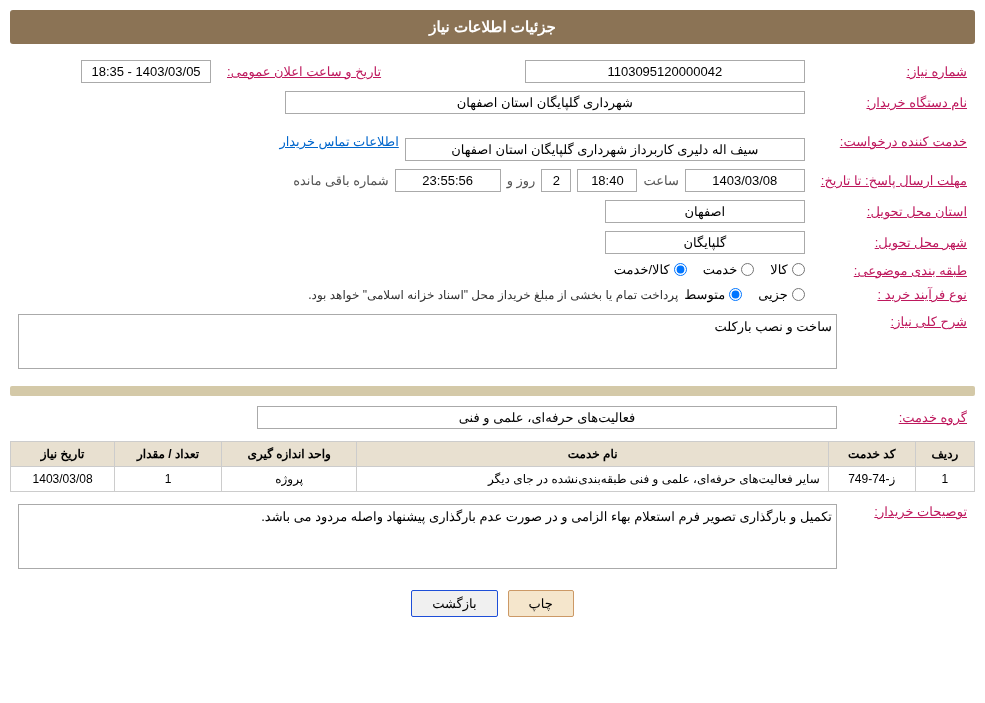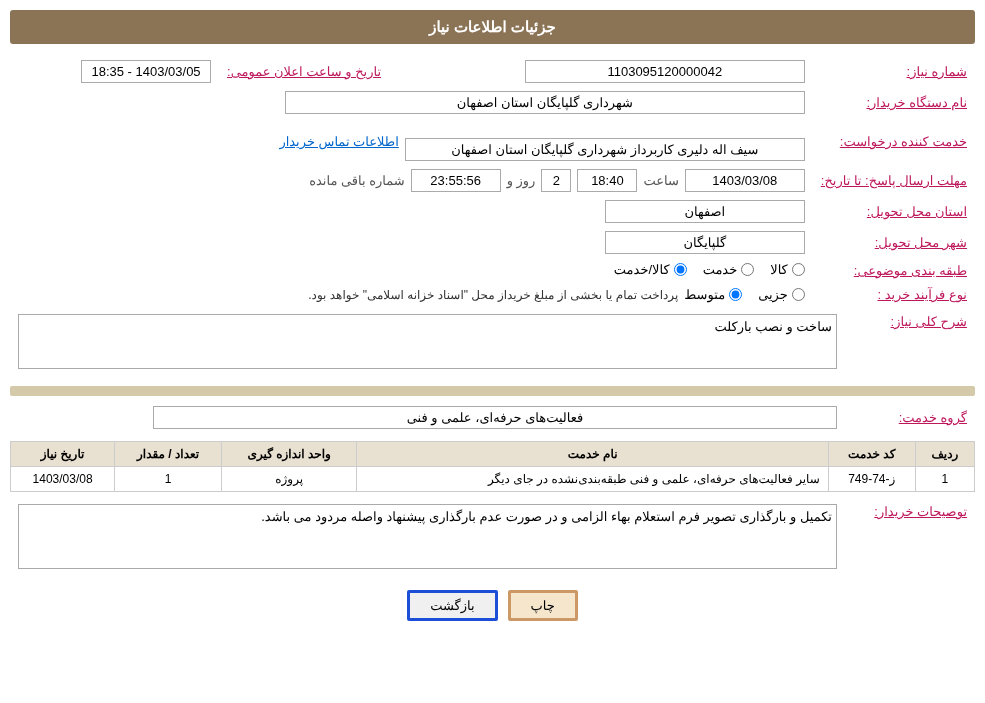--- a/index.html
+++ b/index.html
@@ -111,21 +111,21 @@
     }
     .data-table td {
       border: 1px solid #ccc;
       padding: 5px 8px;
       text-align: center;
       font-size: 12px;
     }
     .data-table tr:nth-child(even) { background: #f9f7f3; }
     .btn {
       padding: 5px 20px;
-      border: 3px solid #1d4ed8;
+      border: 1px solid #1d4ed8;
       background: #f0f0f0;
       cursor: pointer;
       font-family: Tahoma, Arial, sans-serif;
       font-size: 13px;
       border-radius: 2px;
     }
     .btn-primary {
       border-color: #cc9966;
       background: #f5e6cc;
     }
@@ -188,21 +188,21 @@
 
     <tr>
       <td class="label-cell">مهلت ارسال پاسخ: تا تاریخ:</td>
       <td colspan="3">
         <div class="row-flex">
           <span class="input-box input-date">1403/03/08</span>
           <span style="color:#555;">ساعت</span>
           <span class="input-box input-time">18:40</span>
           <span class="input-box" style="width:30px; text-align:center;">2</span>
           <span style="color:#555;">روز و</span>
-          <span class="input-box" style="width:90px; text-align:center;">23:55:56</span>
+          <span class="input-box" style="width:106px; text-align:center;">23:55:56</span>
           <span style="color:#555;">شماره باقی مانده</span>
         </div>
       </td>
     </tr>
 
     <tr>
       <td class="label-cell">استان محل تحویل:</td>
       <td colspan="3">
         <span class="input-box input-medium">اصفهان</span>
       </td>
@@ -269,21 +269,21 @@
   </tbody>
     </table>
 
   <div class="section-title"></div>
 
   <table class="form-table">
     <tbody>
         <tr>
       <td style="width:130px; padding:4px 8px; text-align:right;" class="label-cell">گروه خدمت:</td>
       <td style="padding:4px 8px;">
-        <span class="input-box" style="width:684px;">فعالیت‌های حرفه‌ای، علمی و فنی</span>
+        <span class="input-box" style="width:580px;">فعالیت‌های حرفه‌ای، علمی و فنی</span>
       </td>
     </tr>
   </tbody>
     </table>
 
   <table class="data-table">
     <thead>
       <tr>
         <th>ردیف</th>
         <th>کد خدمت</th>

